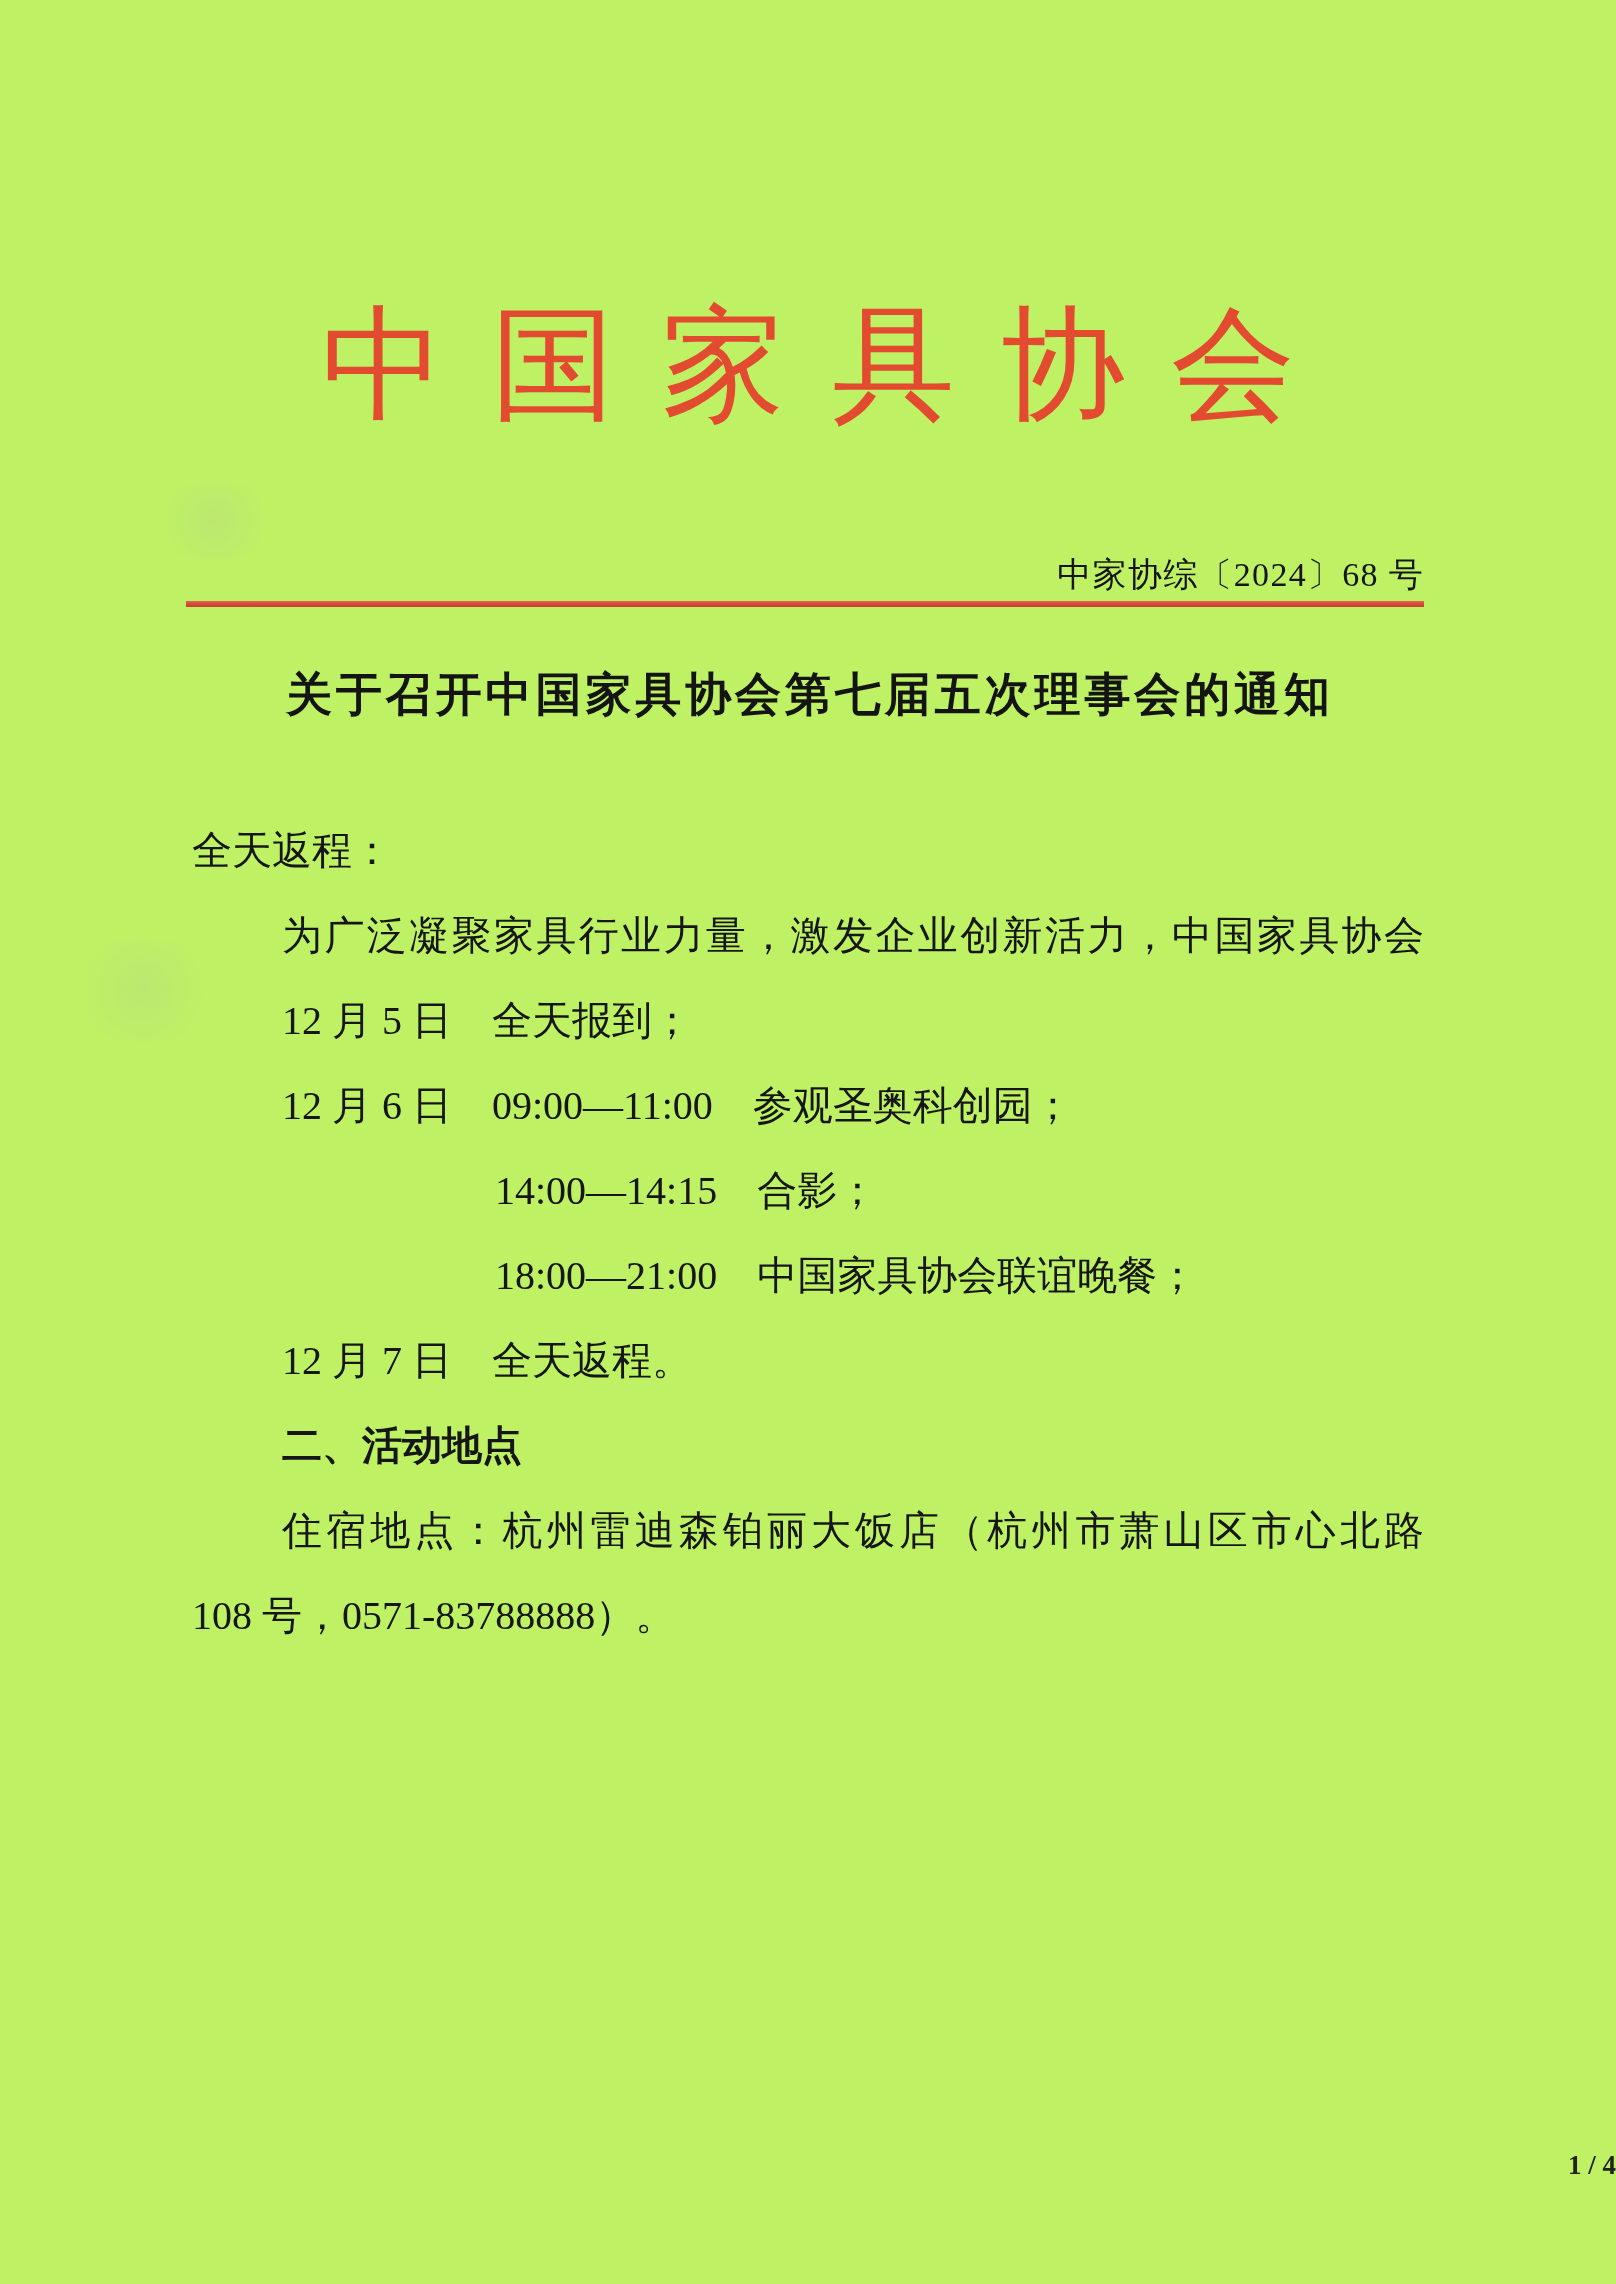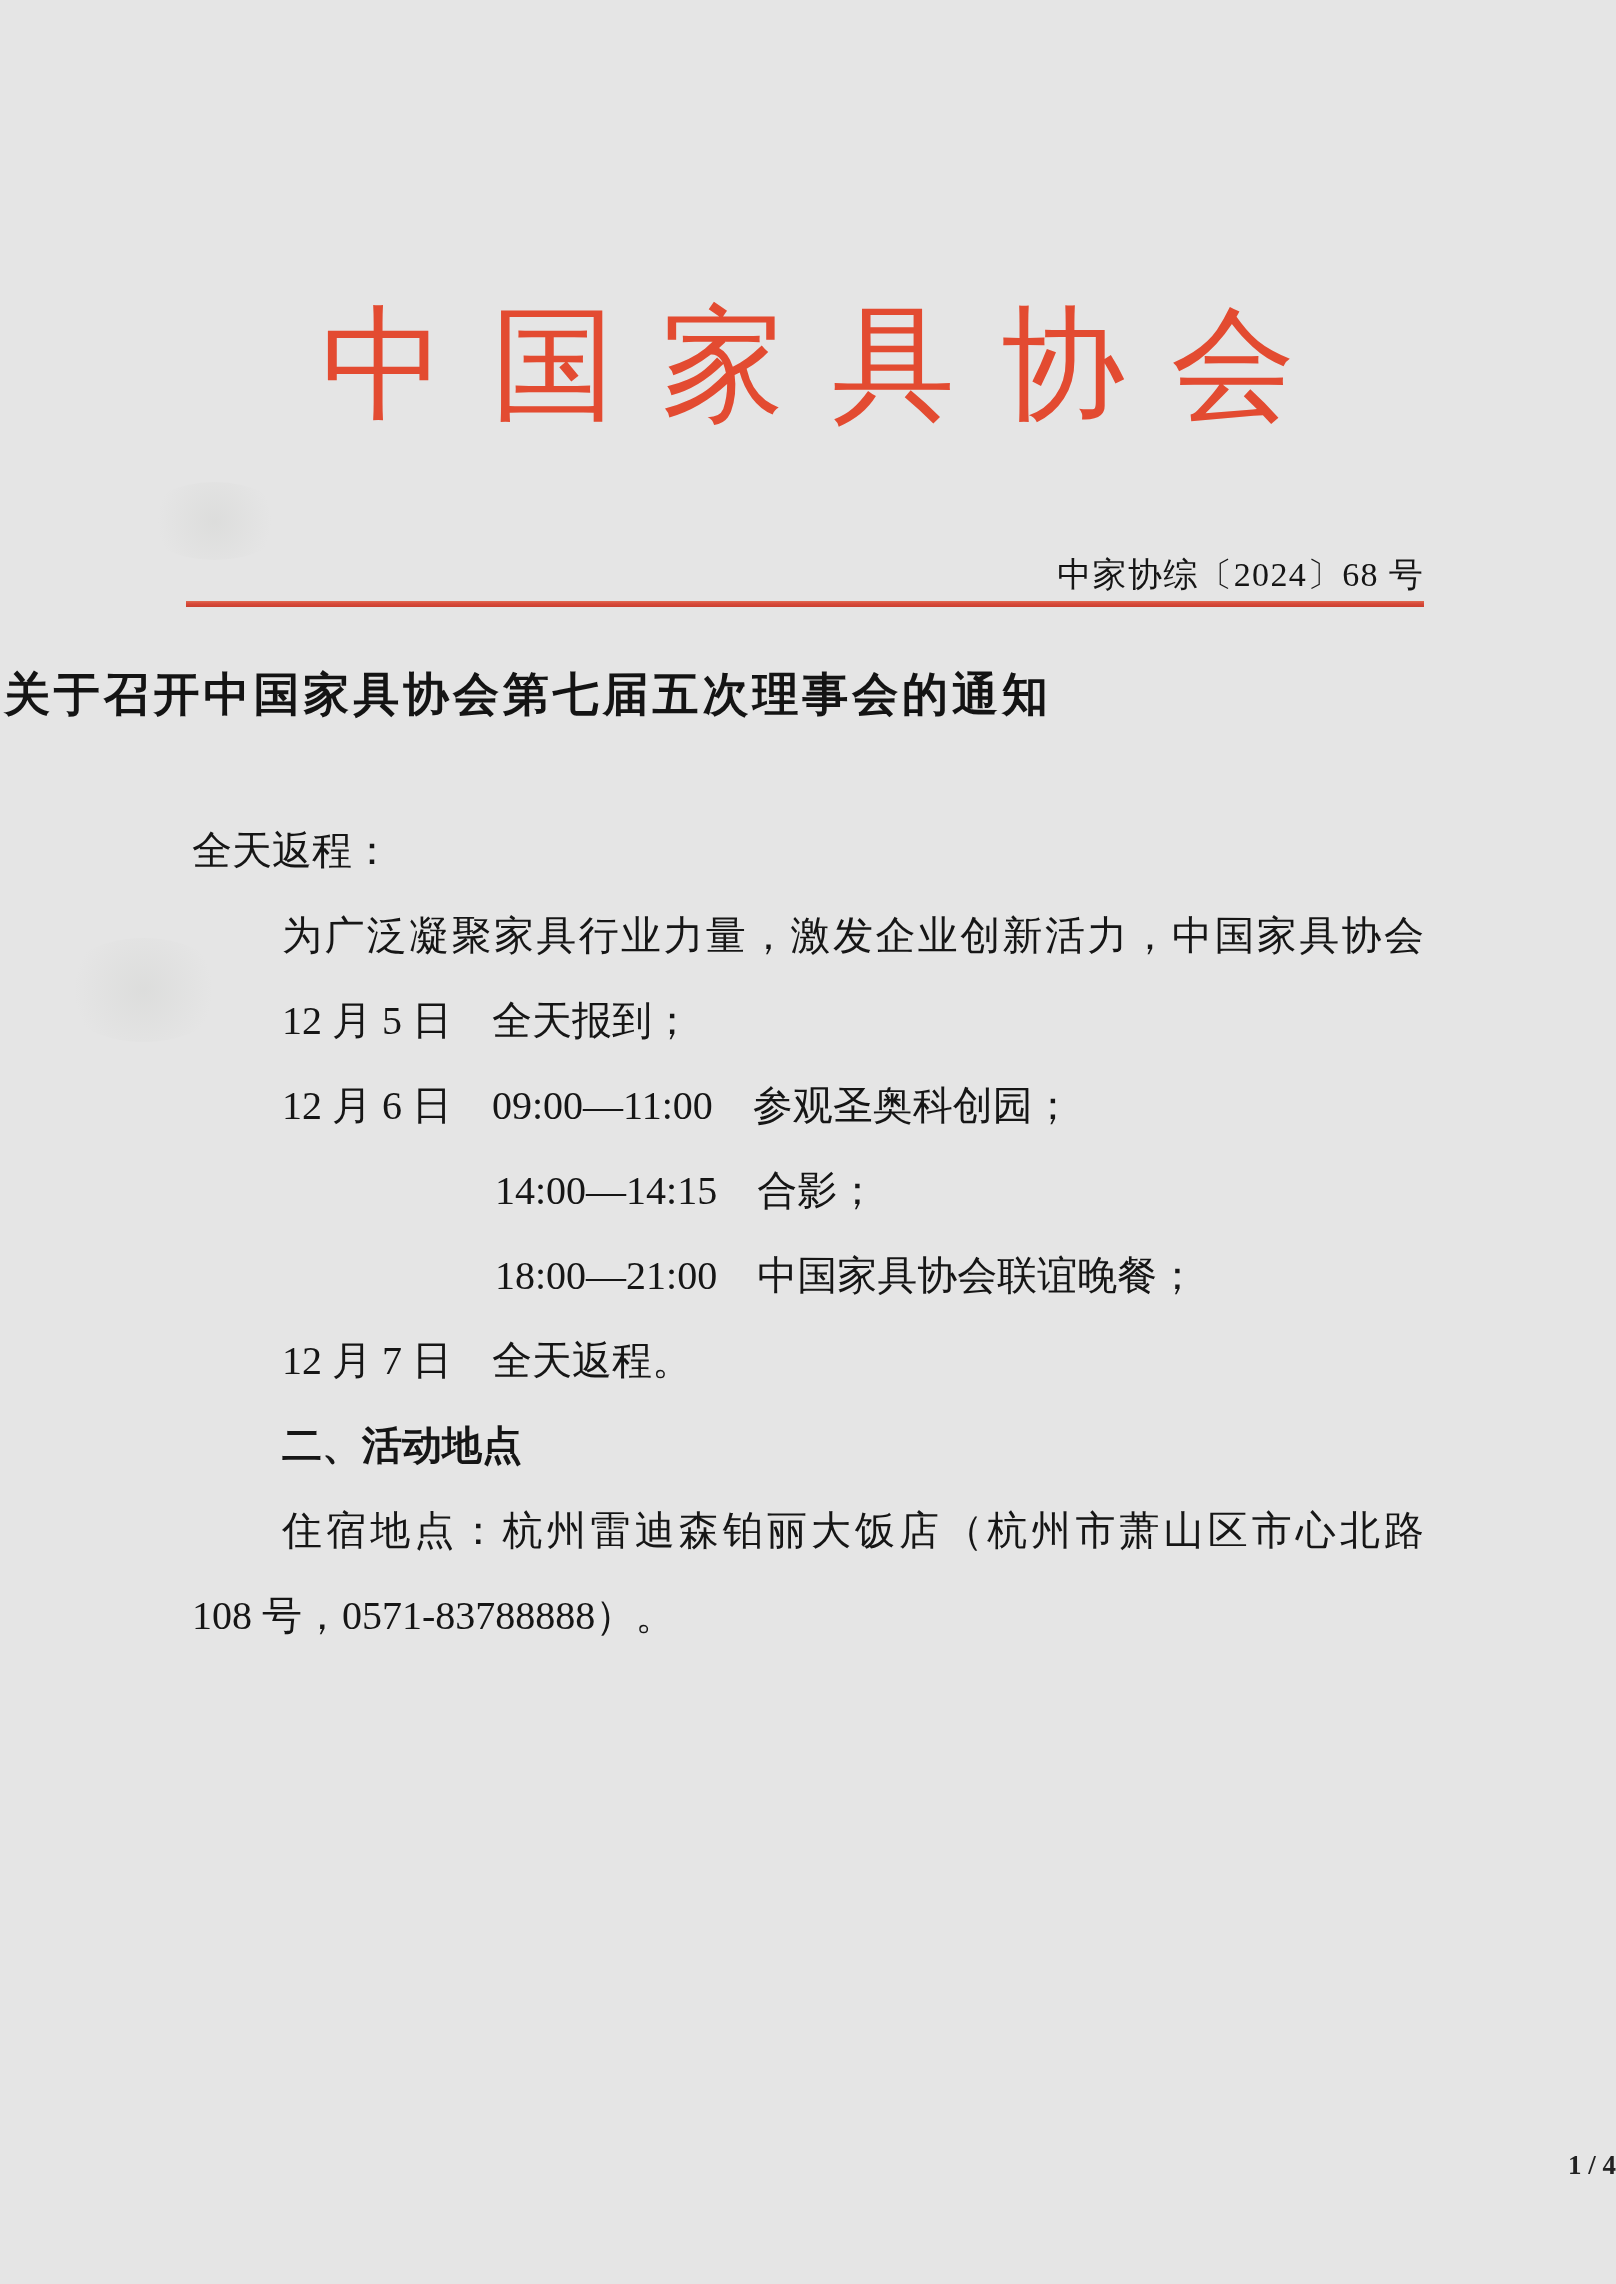--- a/index.html
+++ b/index.html
@@ -4,21 +4,21 @@
 <style>
   html, body {
     margin: 0;
     padding: 0;
     background: #ffffff;
   }
   .page {
     position: relative;
     width: 1616px;
     height: 2284px;
-    background: #e5e5e5;
+    background: #bef264;
     overflow: hidden;
     font-family: "Liberation Serif", serif;
     color: var(--text-color, #1a1a1a);
   }
   .scan-artifact {
     position: absolute;
     border-radius: 50%;
     background: radial-gradient(circle, rgba(175,178,172,0.16) 0%, rgba(175,178,172,0.0) 70%);
     pointer-events: none;
   }
@@ -53,21 +53,21 @@
     left: 186px;
     width: 1238px;
     height: 5.9px;
     background: linear-gradient(180deg, #e06a50 0%, var(--rule-red, #d8493a) 45%, #c9402f 100%);
   }
   .notice-title {
     position: absolute;
     top: 669px;
     left: 0;
     width: 100%;
-    text-align: left;
+    text-align: center;
     font-size: 46px;
     line-height: 52px;
     font-weight: bold;
     letter-spacing: 3.9px;
     padding-left: 3.9px;
     box-sizing: border-box;
     color: #141414;
   }
   .body-text {
     position: absolute;

